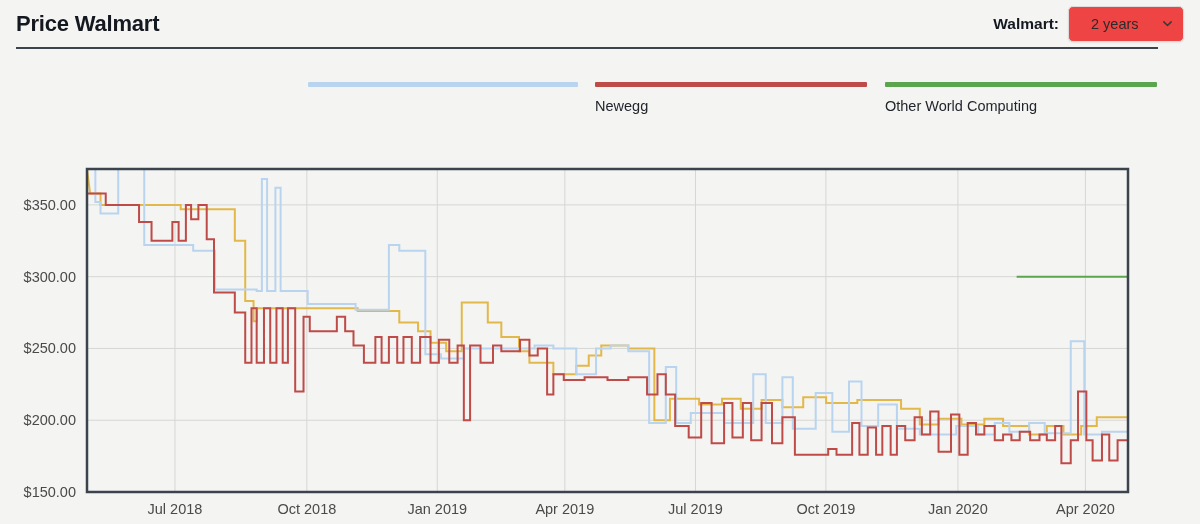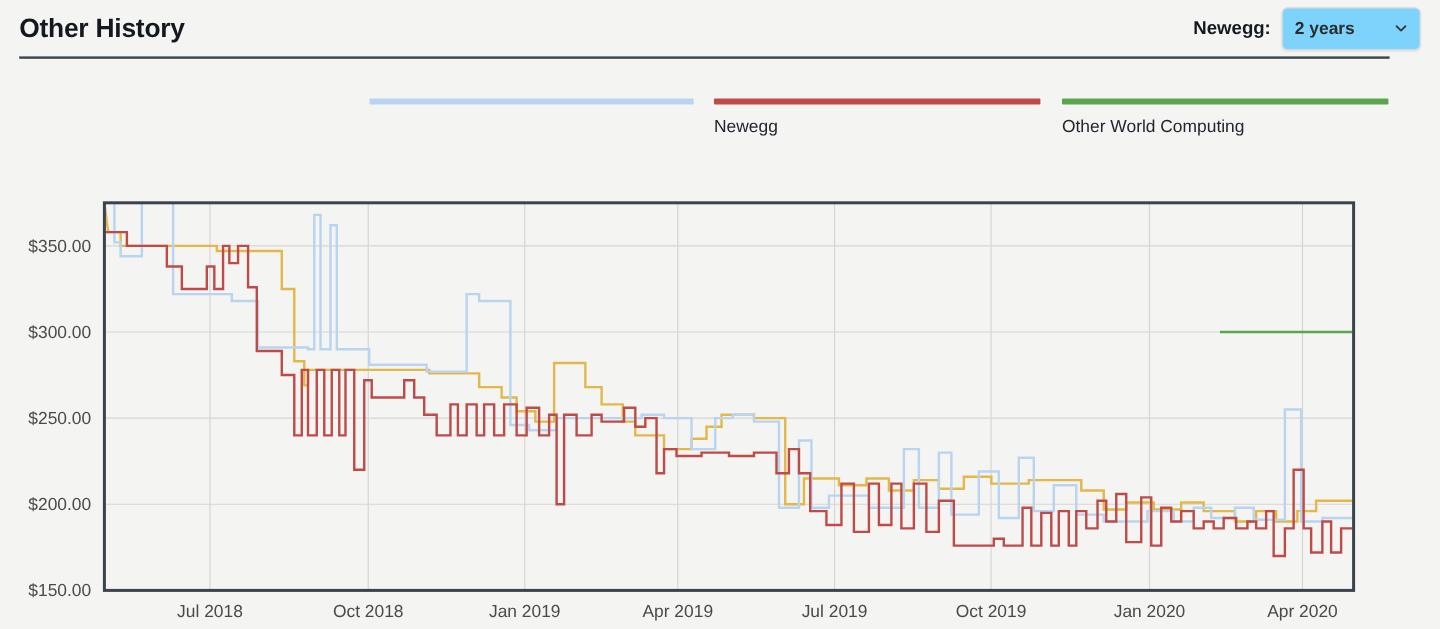--- a/index.html
+++ b/index.html
@@ -43,30 +43,29 @@
   }
   #history-label {
     font-size: 15.5px;
     font-weight: bold;
     color: #14181f;
   }
   #history-select {
     position: relative;
     width: 116px;
     height: 36px;
-    background: #7dd3fc;
+    background: #ef4444;
     border: 1px solid #dcdcdc;
     border-radius: 5px;
     box-shadow: 0 1px 2px rgba(0,0,0,0.07);
     display: flex;
     align-items: center;
-    padding: 0 10px;
+    padding: 0 22px;
     box-sizing: border-box;
     cursor: pointer;
-    font-weight: bold;
   }
   #history-select-value {
     font-size: 14.5px;
     color: #2b2b2b;
   }
   #history-select .chev {
     position: absolute;
     right: 10px;
     top: 50%;
     width: 11px;
@@ -146,24 +145,24 @@
     fill: none;
     stroke-width: 2;
     stroke-linejoin: miter;
     stroke-linecap: butt;
   }
 </style>
 </head>
 <body>
 
 <div id="header">
-  <div id="page-title">Other History</div>
+  <div id="page-title">Price Walmart</div>
 
   <div id="history-control">
-    <span id="history-label">Newegg:</span>
+    <span id="history-label">Walmart:</span>
     <div id="history-select">
       <span id="history-select-value">2 years</span>
       <svg class="chev" viewBox="0 0 12 12">
         <path d="M2 4.2 L6 8.2 L10 4.2" fill="none" stroke="#3a3a3a" stroke-width="1.7" stroke-linecap="round" stroke-linejoin="round"></path>
       </svg>
     </div>
   </div>
 </div>
 <div id="header-rule"></div>
 

